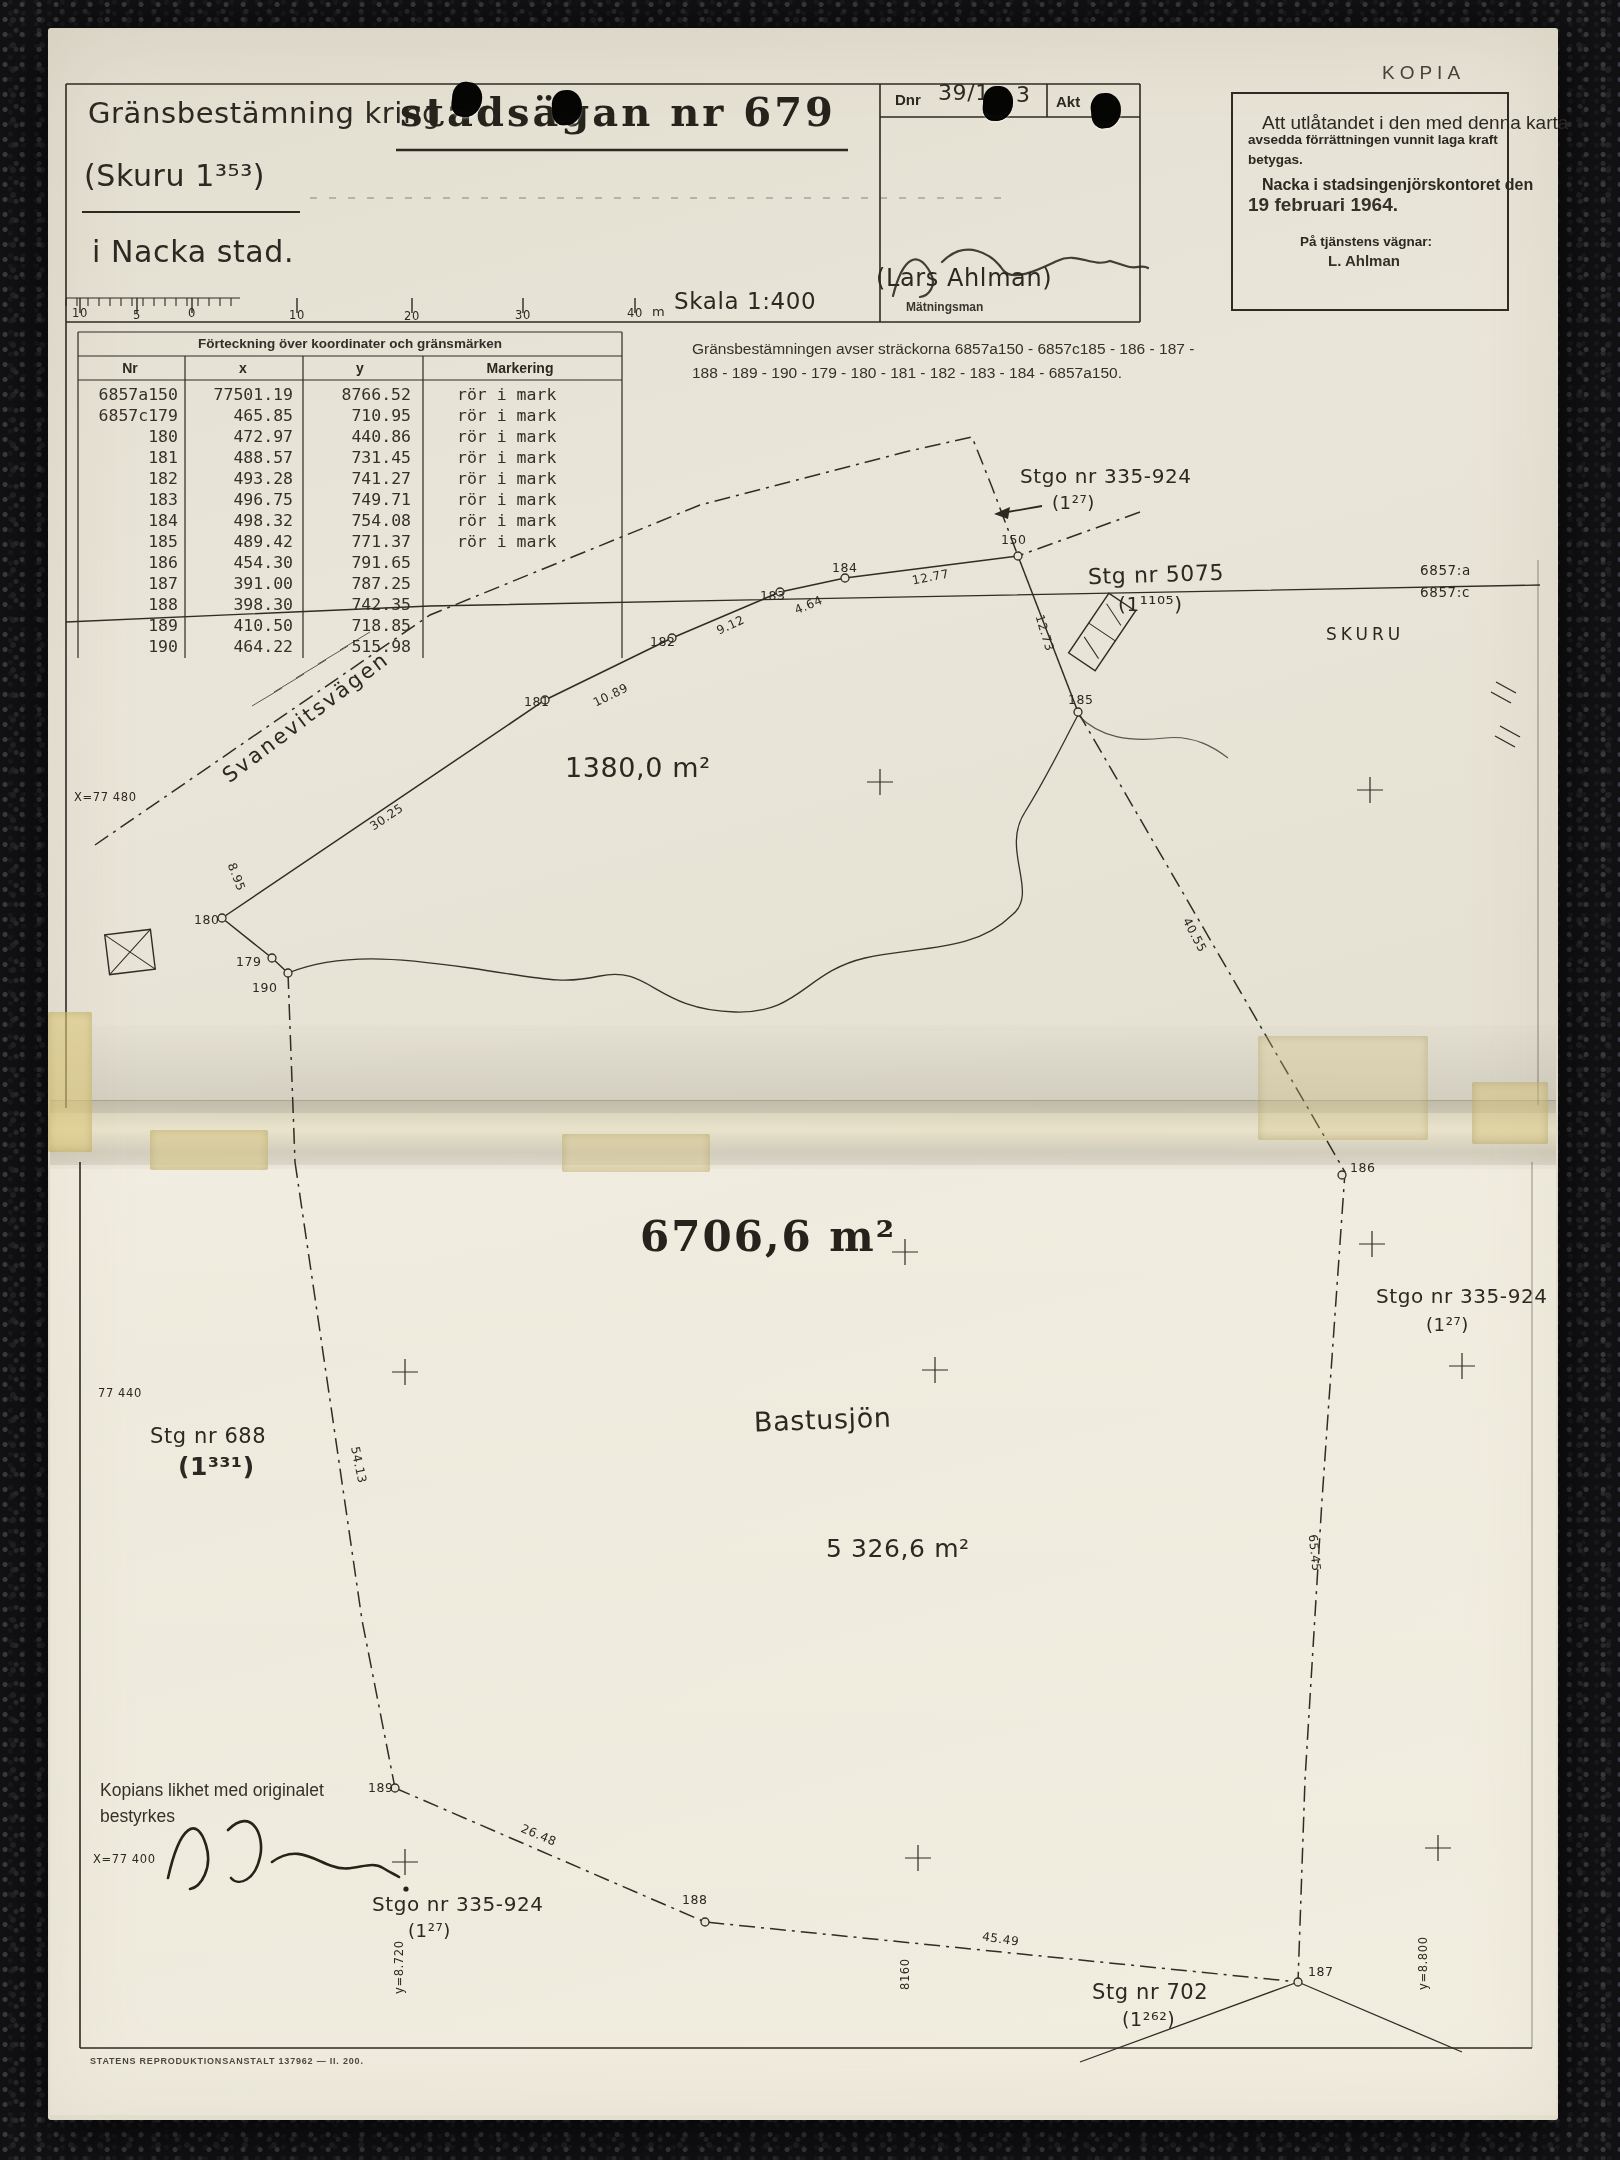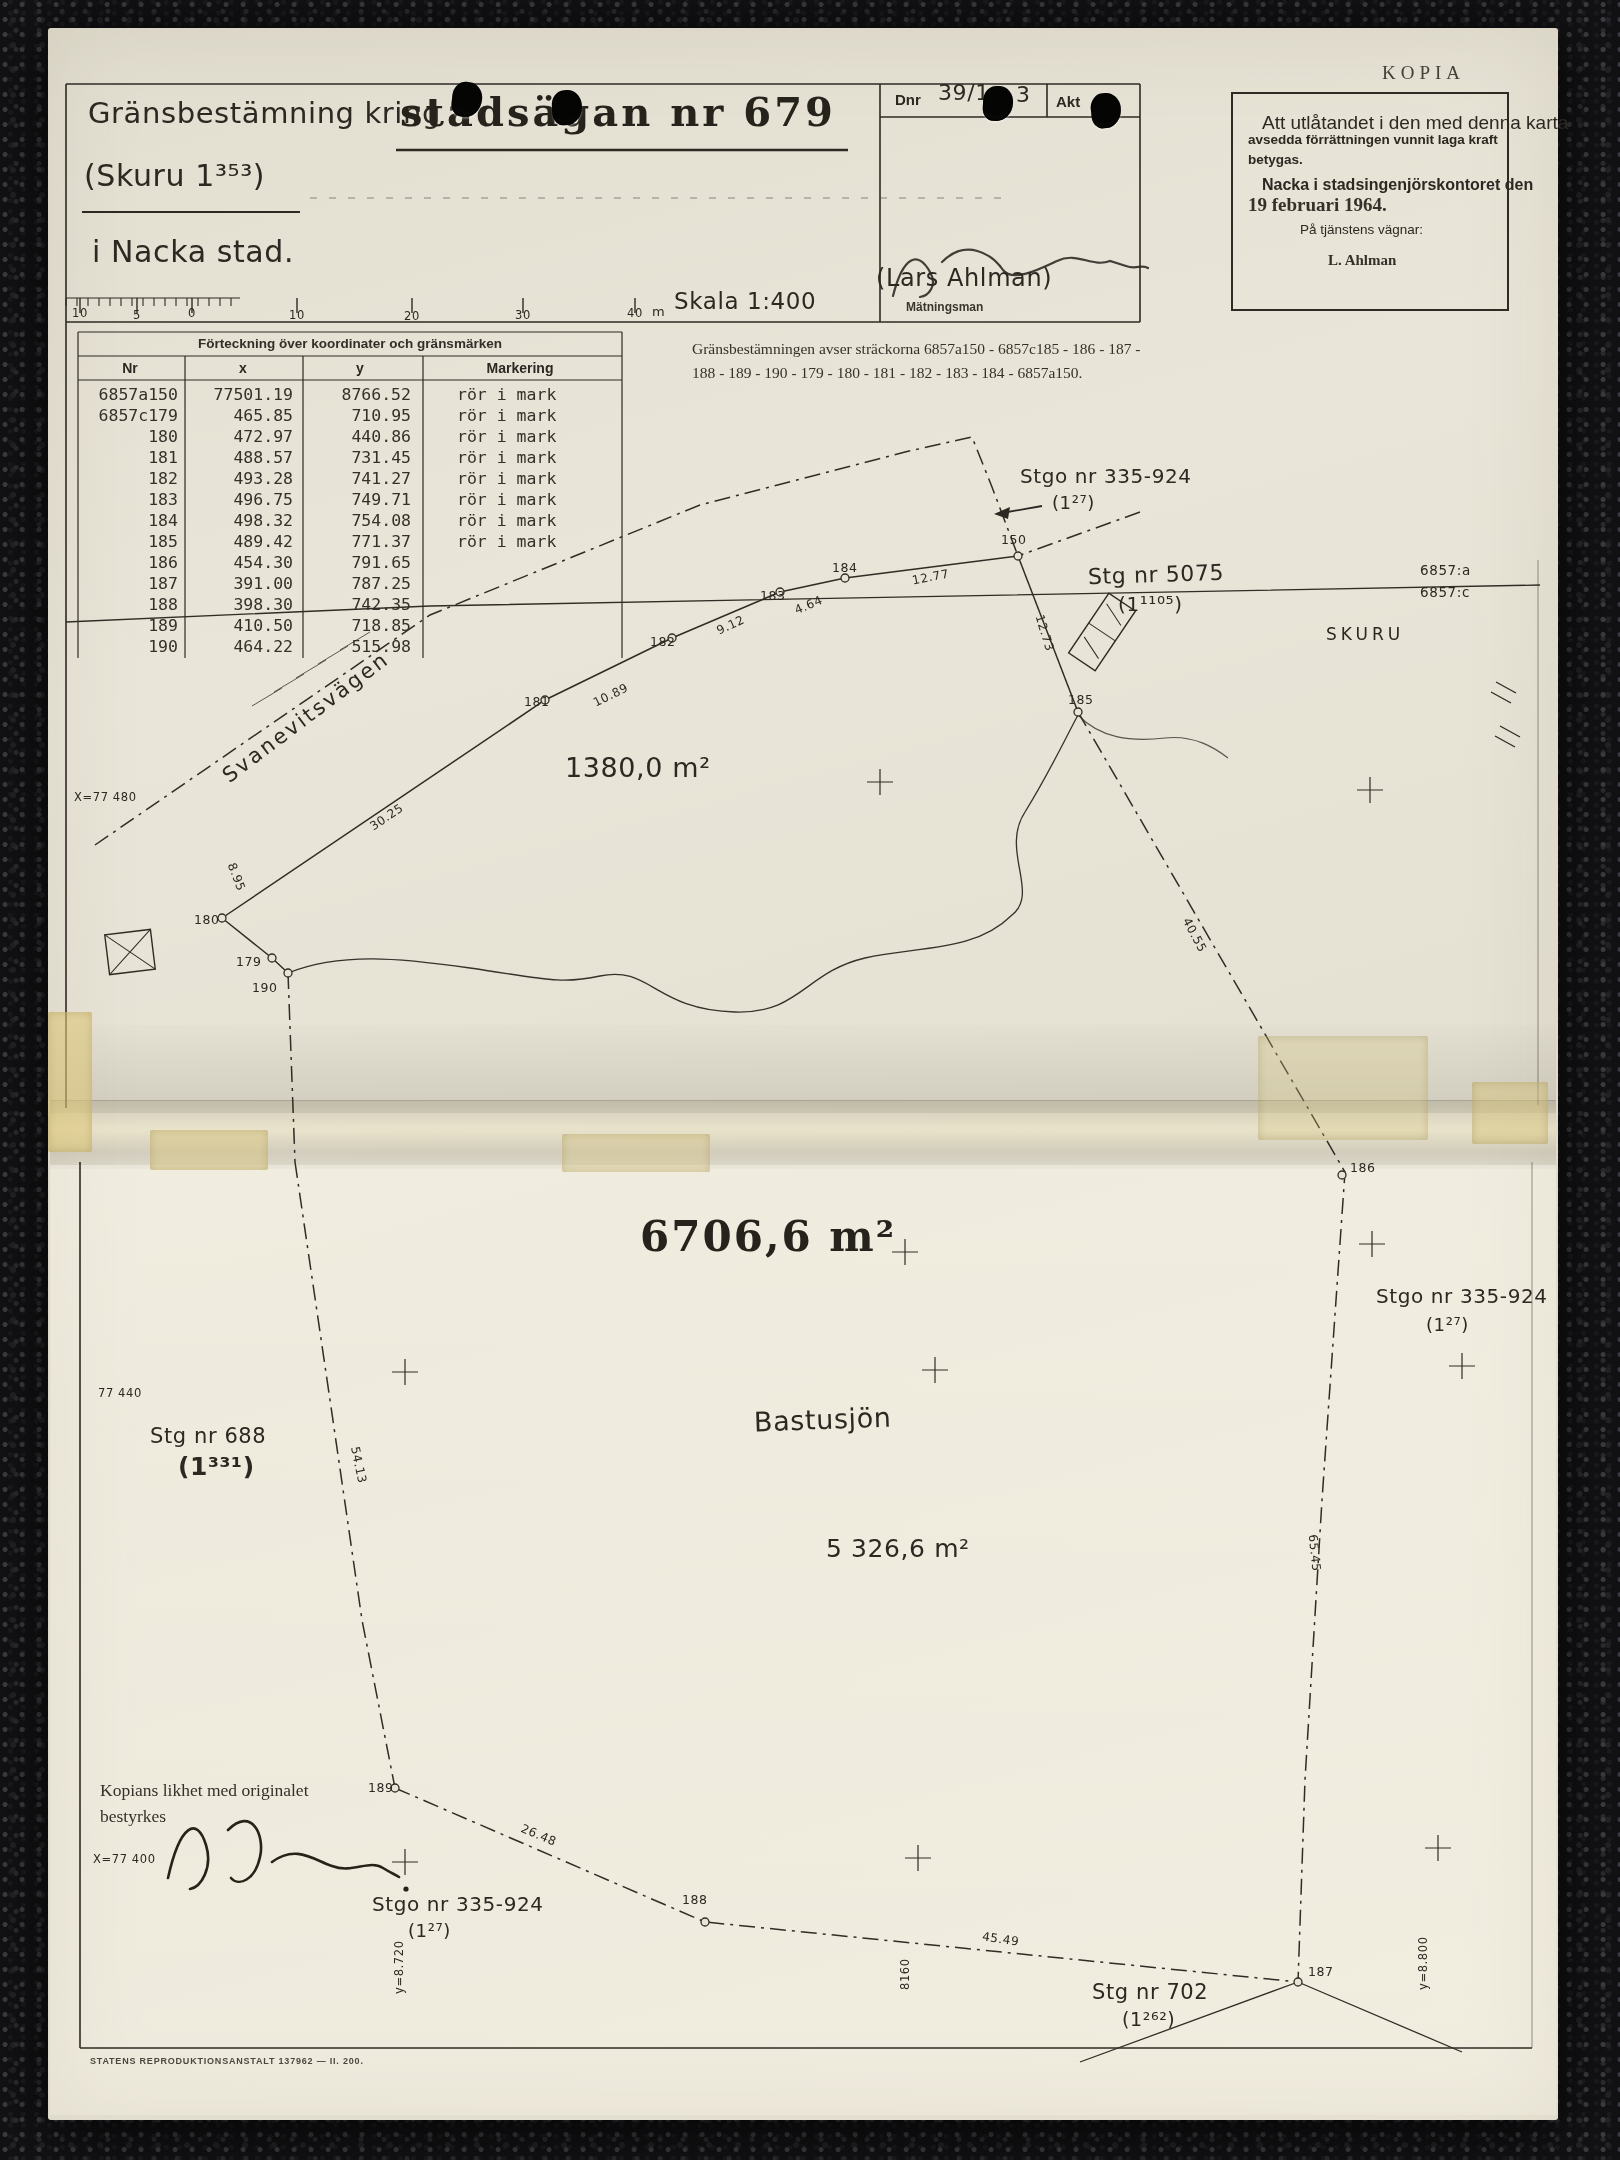--- a/index.html
+++ b/index.html
@@ -22,21 +22,21 @@
   .lighten{position:absolute;left:50px;top:1165px;width:1506px;height:950px;
     background:linear-gradient(180deg,rgba(255,251,239,.40),rgba(255,251,239,.22));pointer-events:none;}
   .shade-band{position:absolute;left:50px;top:1025px;width:1506px;height:88px;
     background:linear-gradient(180deg,rgba(95,90,72,.02),rgba(95,90,72,.16));pointer-events:none;}
   .fold-band{position:absolute;left:50px;top:1100px;width:1506px;height:68px;
     background:linear-gradient(180deg,rgba(110,100,70,.18),rgba(238,228,190,.42) 42%,rgba(105,95,65,.16) 75%,rgba(0,0,0,.04));
     border-top:1px solid rgba(90,80,55,.28);pointer-events:none;}
   svg.overlay{position:absolute;left:0;top:0;z-index:4;}
   .t{position:absolute;white-space:nowrap;color:#2c2822;z-index:5;}
   .hand{font-family:"DejaVu Sans",sans-serif;letter-spacing:.6px;}
-  .mono{font-family:Liberation Serif, serif;color:#35312a;text-align:right;}
+  .mono{font-family:Liberation Sans, sans-serif;color:#35312a;text-align:right;}
   .sans{font-family:"Liberation Sans",sans-serif;}
   .serifb{font-family:"DejaVu Serif","Liberation Serif",serif;font-weight:bold;color:#26231d;}
   .tape{position:absolute;background:rgba(216,196,124,.48);z-index:6;border-radius:2px;
     box-shadow:inset 0 0 8px rgba(125,105,45,.30);}
   .hole{position:absolute;width:30px;height:35px;z-index:7;
     border-radius:48% 52% 60% 40%;
     background:radial-gradient(circle at 45% 40%,#050504 0 55%,#1c1a17 100%);
     box-shadow:0 2px 2px rgba(255,255,255,.35), inset 0 -2px 3px rgba(0,0,0,.9);}
 </style>
 </head>
@@ -155,21 +155,21 @@
 
 <span class="t hand" style="left:876px;top:264px;font-size:24px;">(Lars Ahlman)</span>
 <span class="t sans" style="left:906px;top:300px;font-size:12px;font-weight:bold;color:#3b362e;">Mätningsman</span>
 
 <span class="t mono" style="left:1382px;top:62px;font-size:19px;letter-spacing:5px;color:#45403a;">KOPIA</span>
 <span class="t sans" style="left:1262px;top:112px;font-size:19px;font-weight:normal;">Att utlåtandet i den med denna karta</span>
 <span class="t sans" style="left:1248px;top:132px;font-size:13.5px;font-weight:bold;">avsedda förrättningen vunnit laga kraft</span>
 <span class="t sans" style="left:1248px;top:152px;font-size:13.5px;font-weight:bold;">betygas.</span>
 <span class="t sans" style="left:1262px;top:176px;font-size:16px;font-weight:bold;">Nacka i stadsingenjörskontoret den</span>
 <span class="t mono" style="left:1248px;top:194px;font-size:19px;font-weight:bold;">19 februari 1964.</span>
-<span class="t sans" style="left:1300px;top:222px;font-size:13.5px;font-weight:normal;">På tjänstens vägnar:</span>
+<span class="t sans" style="left:1300px;top:234px;font-size:13.5px;font-weight:bold;">På tjänstens vägnar:</span>
 <span class="t mono" style="left:1328px;top:252px;font-size:15px;font-weight:bold;">L. Ahlman</span>
 
 <span class="t hand" style="left:80px;top:306px;font-size:11.5px;transform:translateX(-50%);">10</span>
 <span class="t hand" style="left:137px;top:308px;font-size:11.5px;transform:translateX(-50%);">5</span>
 <span class="t hand" style="left:192px;top:306px;font-size:11.5px;transform:translateX(-50%);">0</span>
 <span class="t hand" style="left:297px;top:308px;font-size:11.5px;transform:translateX(-50%);">10</span>
 <span class="t hand" style="left:412px;top:309px;font-size:11.5px;transform:translateX(-50%);">20</span>
 <span class="t hand" style="left:523px;top:308px;font-size:11.5px;transform:translateX(-50%);">30</span>
 <span class="t hand" style="left:635px;top:306px;font-size:11.5px;transform:translateX(-50%);">40</span>
 <span class="t hand" style="left:652px;top:304px;font-size:13px;">m</span>

